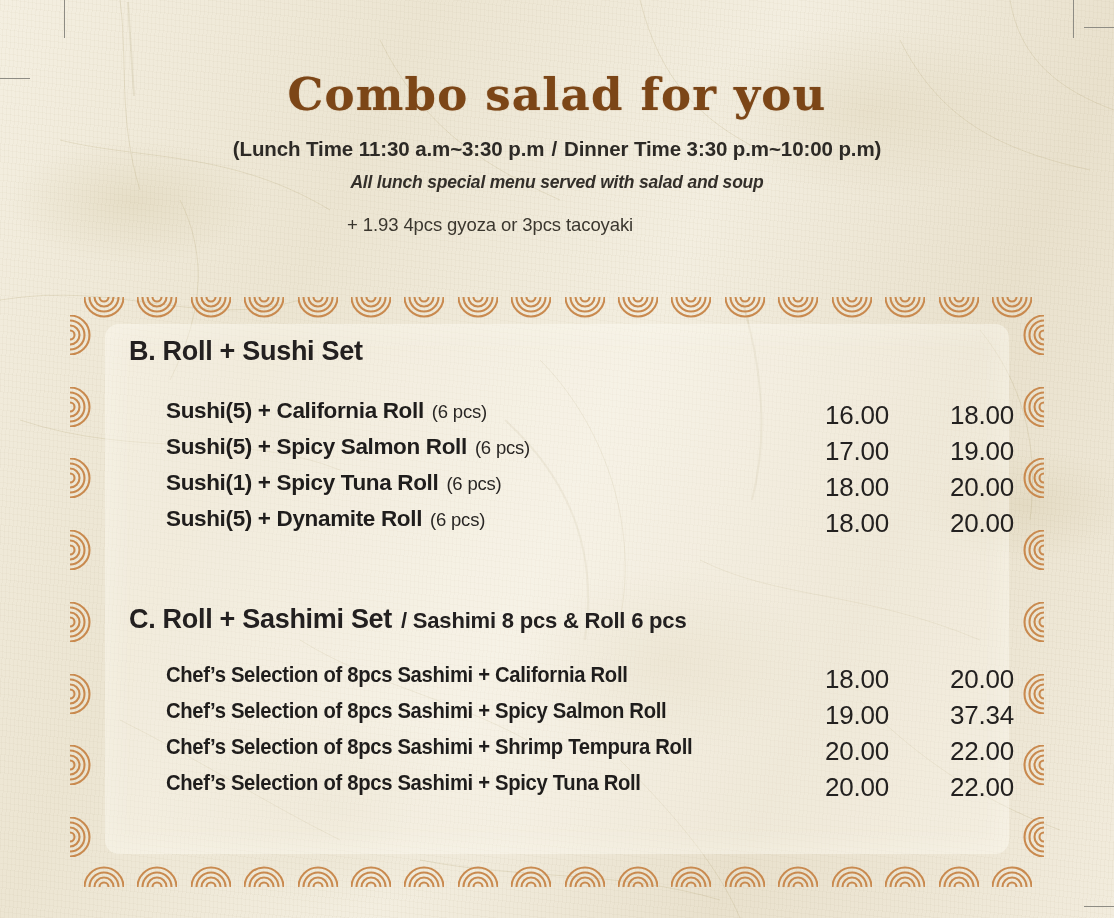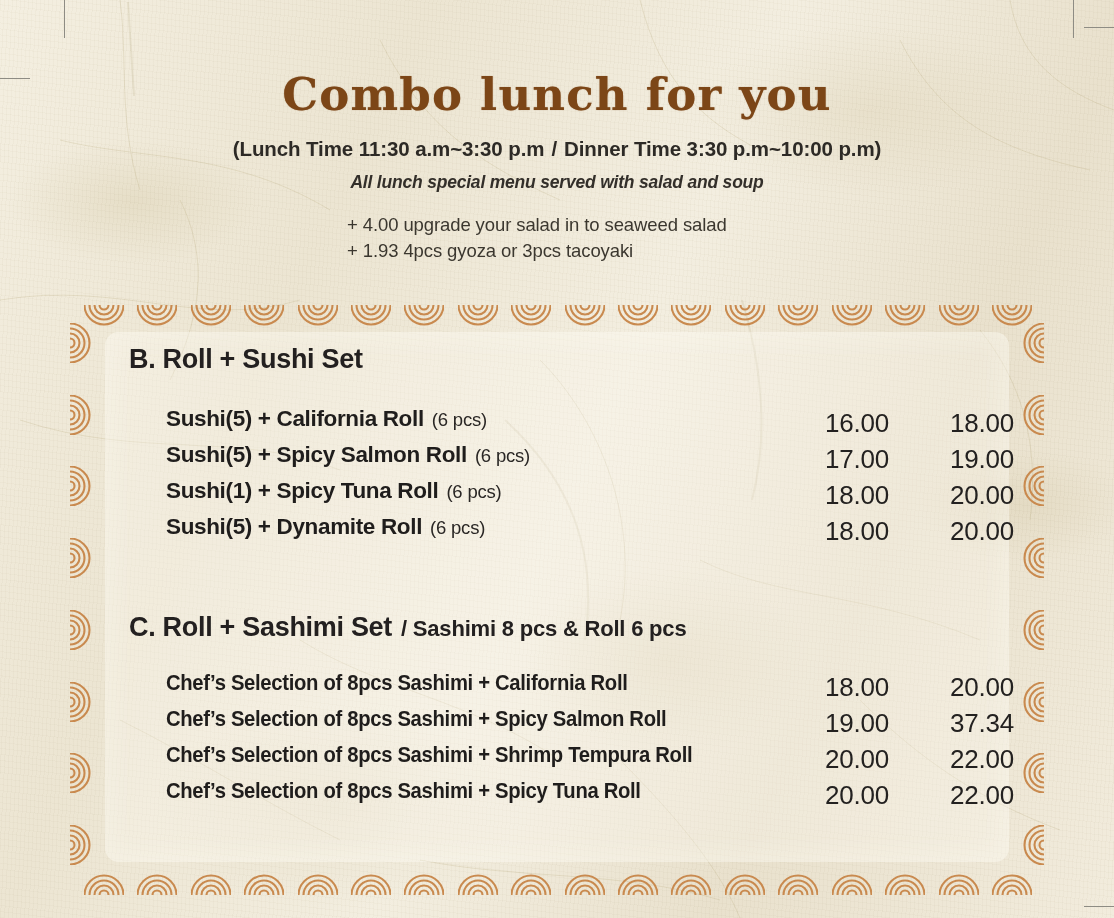--- a/index.html
+++ b/index.html
@@ -96,21 +96,21 @@
     font-size: 18.5px;
     color: #3b372f;
     line-height: 26px;
     letter-spacing: -0.1px;
   }
 
   
   #frame {
     position: absolute;
     left: 62px;
-    top: 304px;
+    top: 296px;
     width: 990px;
     height: 592px;
   }
   #panel {
     position: absolute;
     left: 43px;
     top: 28px;
     right: 43px;
     bottom: 34px;
     border-radius: 14px;
@@ -241,29 +241,28 @@
   </svg>
   <div id="grain"></div>
 
   <div class="crop v" style="left:64px; top:0;"></div>
   <div class="crop h" style="left:0; top:78px;"></div>
   <div class="crop v" style="left:1073px; top:0;"></div>
   <div class="crop h" style="right:0; top:27px;"></div>
   <div class="crop h" style="right:0; top:906px;"></div>
 
   <div id="header">
-    <h1 id="menu-title">Combo lunch for you</h1>
+    <h1 id="menu-title">Combo salad for you</h1>
     <div id="hours">
       <span>(Lunch Time 11:30 a.m~3:30 p.m</span><span class="sep">/</span><span>Dinner Time 3:30 p.m~10:00 p.m)</span>
     </div>
     <div id="served">All lunch special menu served with salad and soup</div>
   </div>
 
   <div id="upgrades">
-    <div class="upgrade-line">+ 4.00 upgrade your salad in to seaweed salad</div>
     <div class="upgrade-line">+ 1.93 4pcs gyoza or 3pcs tacoyaki</div>
   </div>
 
   <div id="frame">
 
     <div id="panel"></div>
 
     <div class="wave-row top" id="wave-top">
         <span style="display: block; line-height: 0;"><svg viewBox="0 0 40 26" width="40" height="26" style="transform: rotate(180deg);">
             <path d="M 0.5 25 A 19.5 19.5 0 0 1 39.5 25" fill="none" stroke="#c98a4f" stroke-width="2.1" stroke-linecap="butt"></path>

